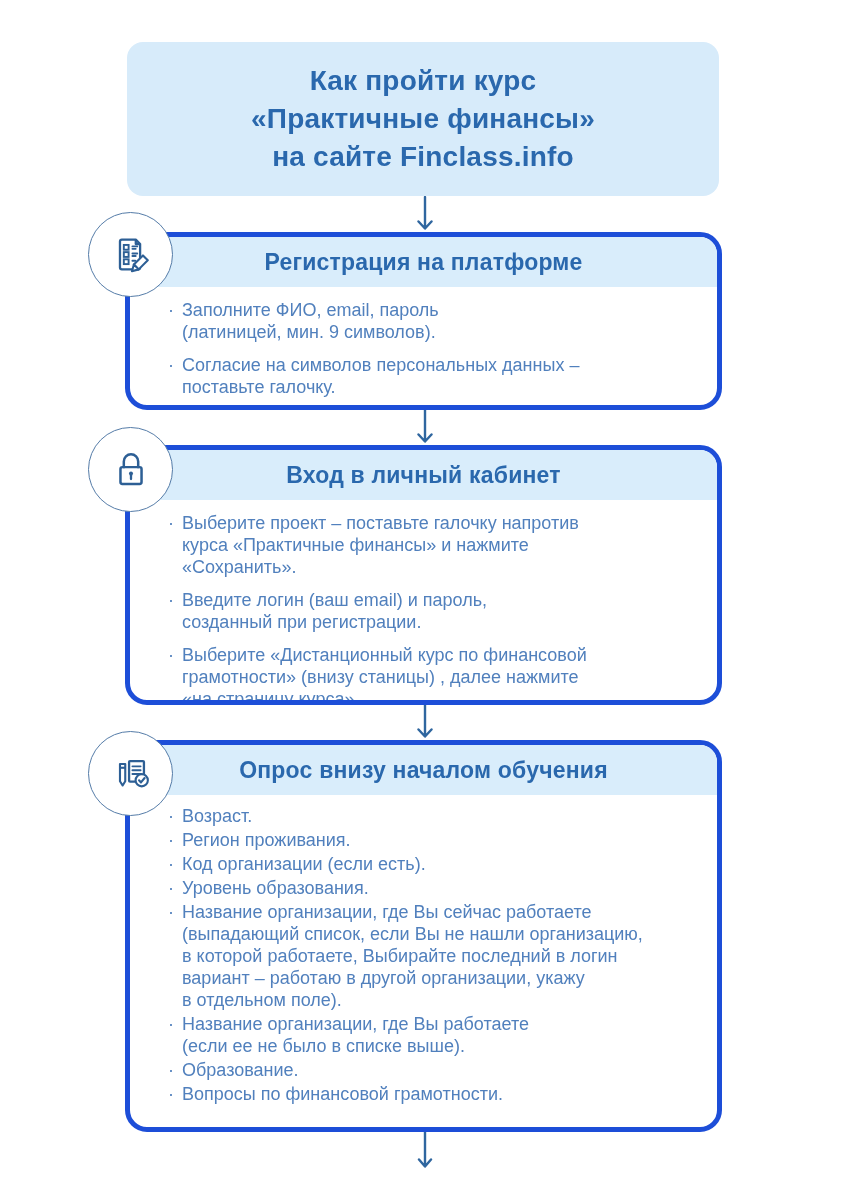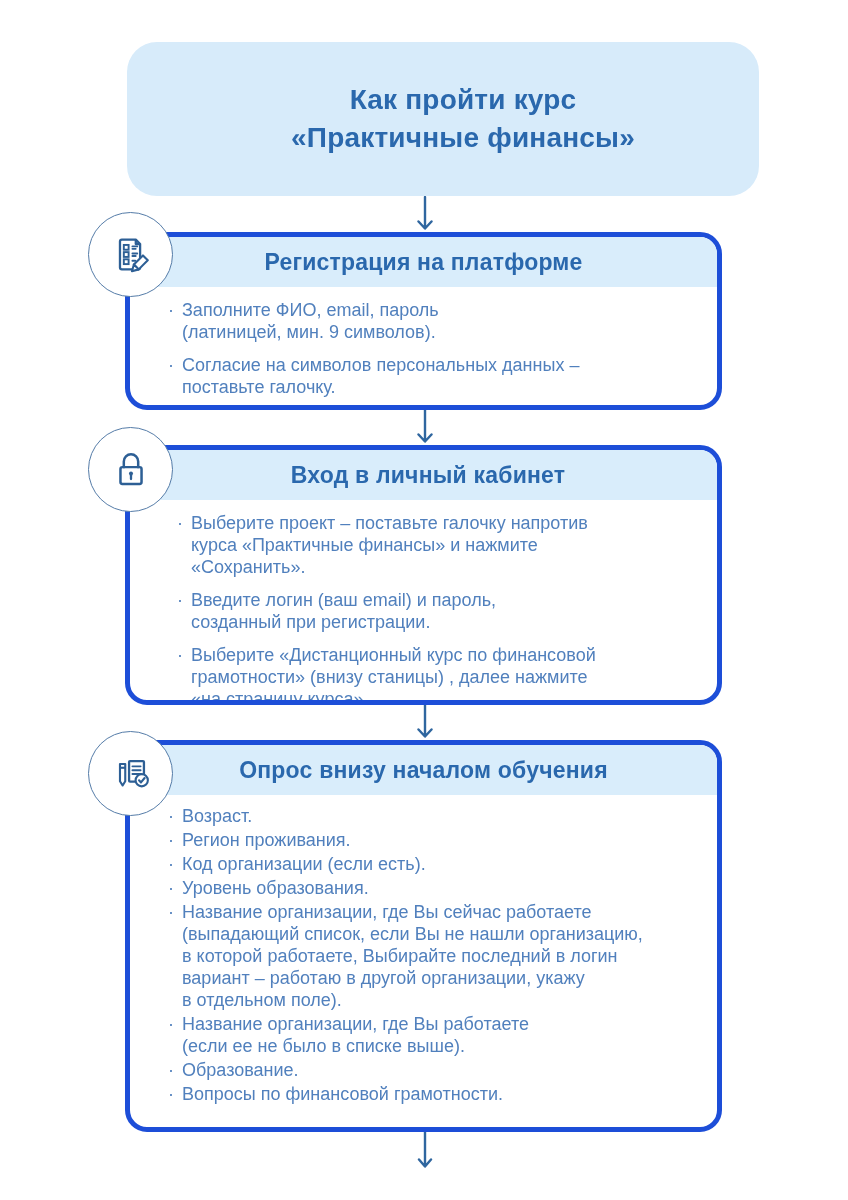--- a/index.html
+++ b/index.html
@@ -11,22 +11,22 @@
     font-family: "Liberation Sans", "DejaVu Sans", sans-serif;
     overflow: hidden;
   }
 
   
   .header-box {
     position: absolute;
     left: 127px; top: 42px;
     width: 592px; height: 154px;
     background: #d7ebfa;
-    border-radius: 30px;
-    display: flex; align-items: center; justify-content: center; padding-left: 40px;
+    border-radius: 16px;
+    display: flex; align-items: center; justify-content: center;
   }
   .header-title {
     text-align: center;
     color: #2a68ad;
     font-size: 28px;
     line-height: 38px;
     font-weight: 700;
     letter-spacing: .2px;
   }
 
@@ -83,39 +83,40 @@
     background: #ffffff;
     border: 1.5px solid #557ca8;
     border-radius: 50%;
     box-sizing: border-box;
     display: flex; align-items: center; justify-content: center;
     z-index: 3;
   }
   .icon-circle svg { display: block; }
 
   .pos-card-1 { top: 232px; height: 178px; }
-  .pos-card-2 { top: 445px; height: 260px; padding-left: 9px; }
+  .pos-card-2 { top: 445px; height: 260px; }
   .pos-card-3 { top: 740px; height: 392px; }
   .pos-icon-1 { top: 212px; }
   .pos-icon-2 { top: 427px; }
   .pos-icon-3 { top: 731px; }
   .pos-arrow-0 { top: 196px; height: 36px; }
   .pos-arrow-1 { top: 410px; height: 35px; }
   .pos-arrow-2 { top: 705px; height: 35px; }
   .pos-arrow-3 { top: 1132px; height: 38px; }
 </style>
 </head>
 <body>
 
 <div class="canvas">
 
   <div class="header-box">
     <div class="header-title">
       <div>Как пройти курс</div>
       <div>«Практичные финансы»</div>
+      <div>на сайте Finclass.info</div>
     </div>
   </div>
 
   <div class="arrow pos-arrow-0">
     <svg width="18" height="36" viewBox="0 0 18 36" fill="none">
       <path d="M9 1 V32 M2.5 25.5 L9 32.5 L15.5 25.5" stroke="#2f669f" stroke-width="2.4" stroke-linecap="round" stroke-linejoin="round"></path>
     </svg>
   </div>
   <div class="arrow pos-arrow-1">
     <svg width="18" height="35" viewBox="0 0 18 35" fill="none">

